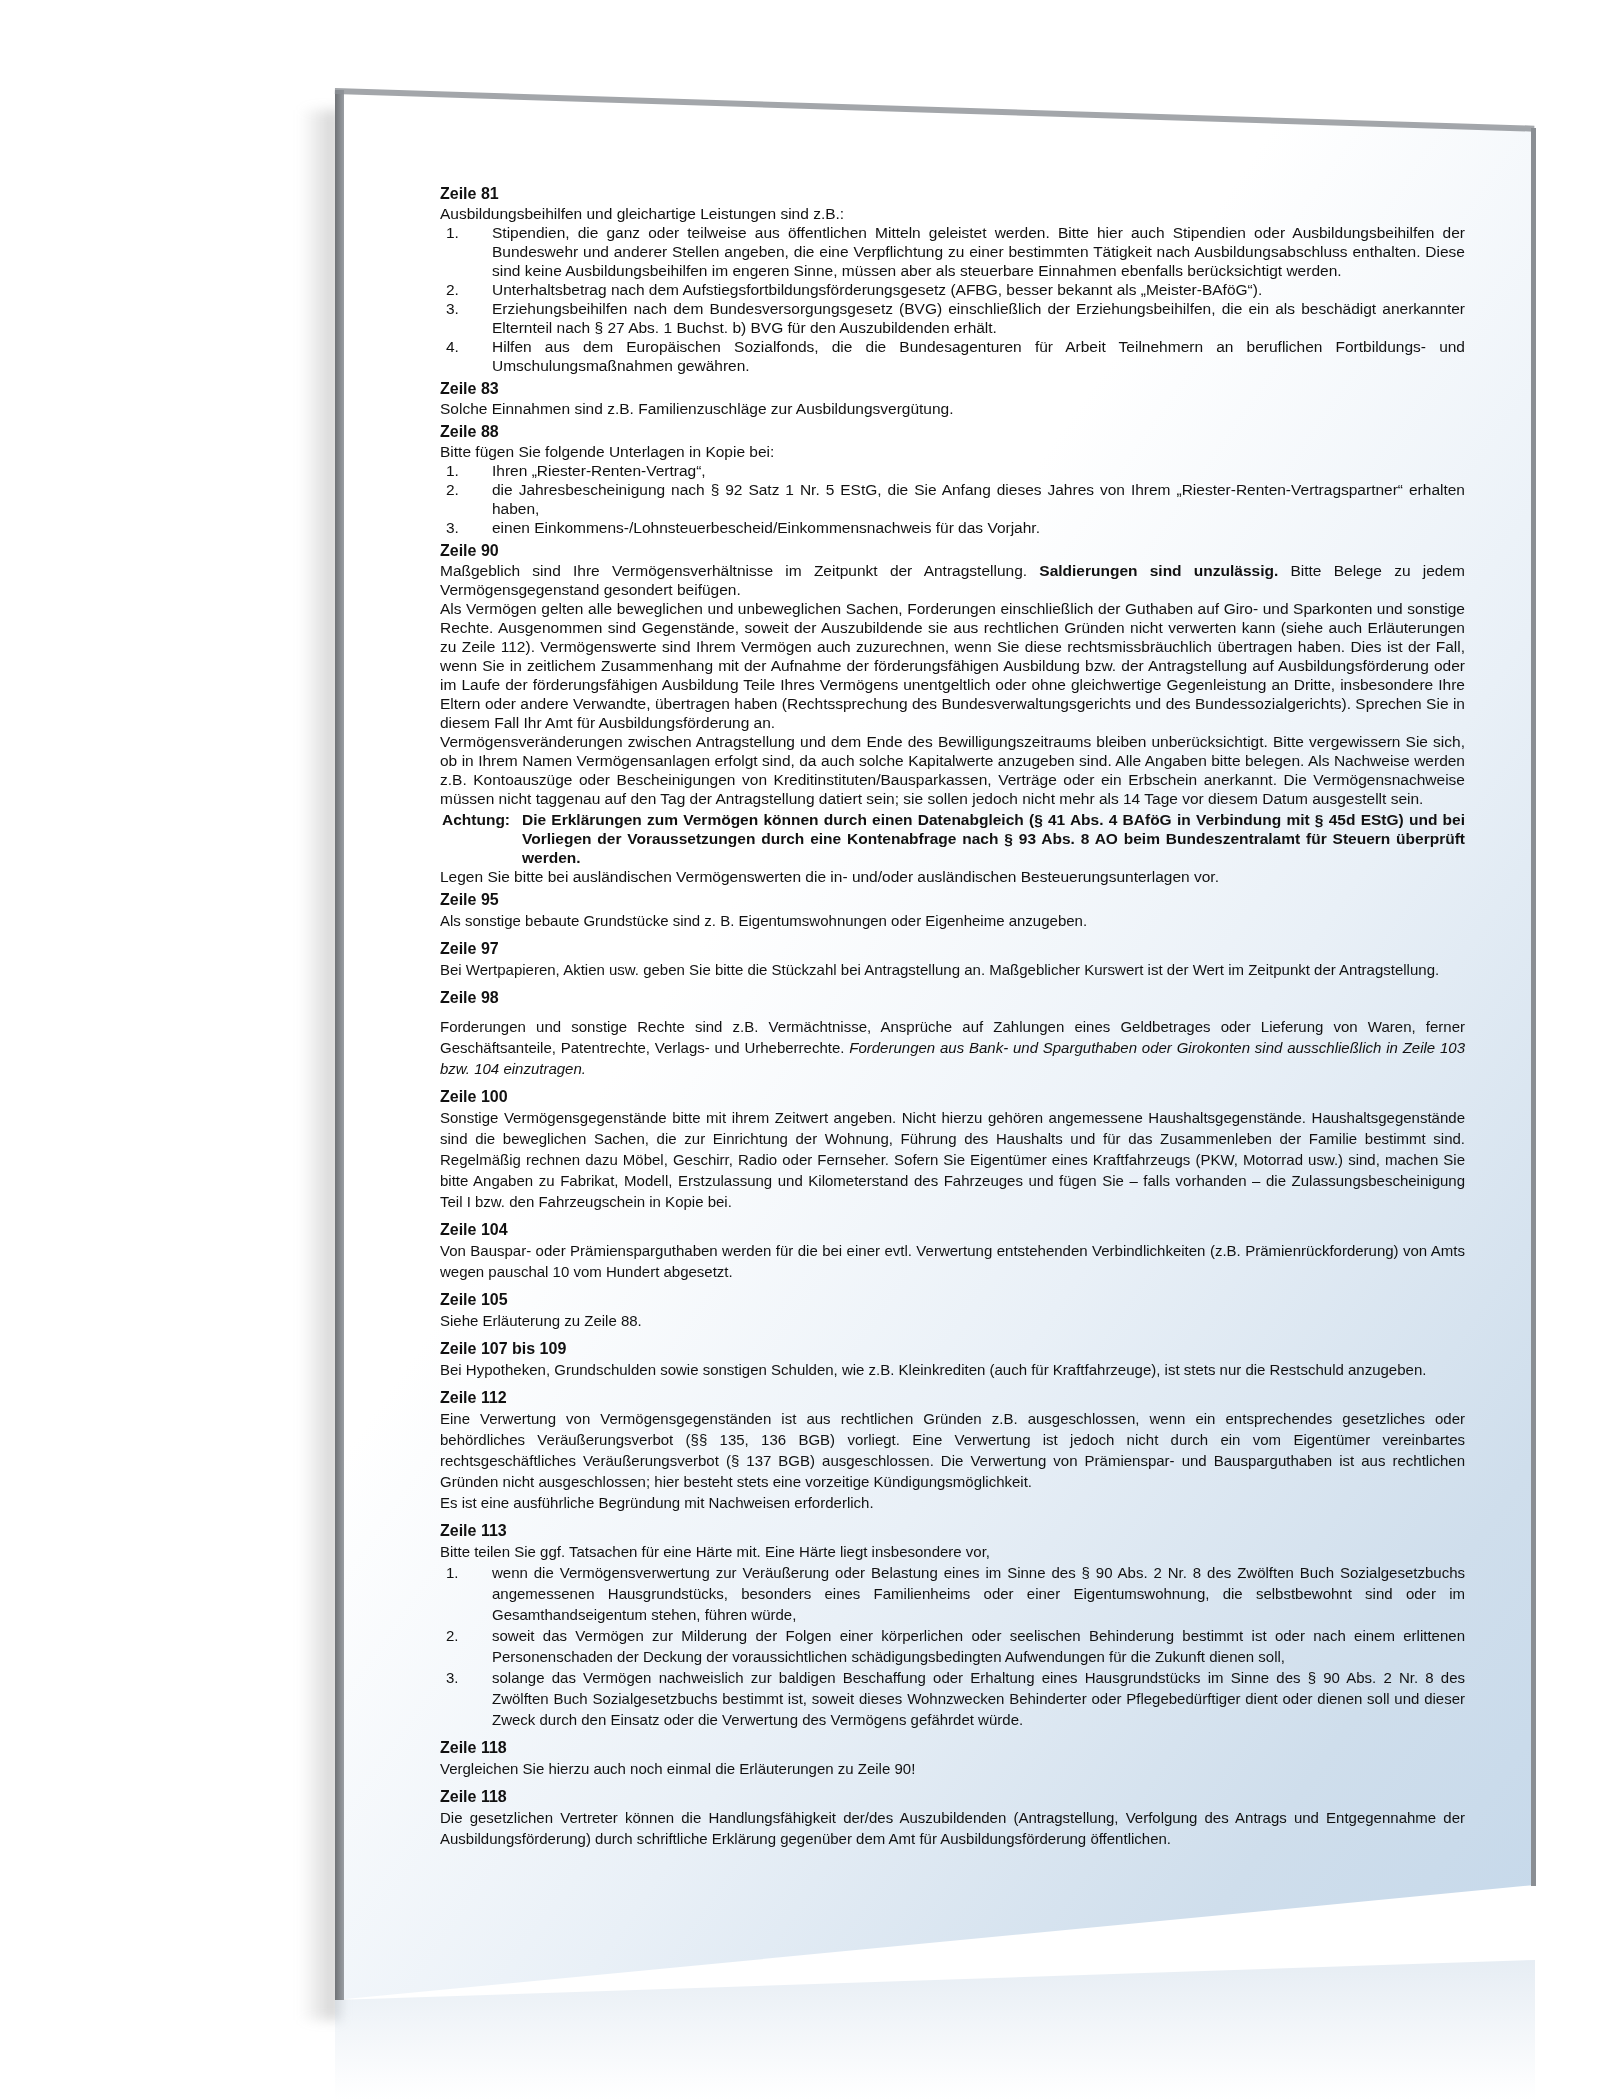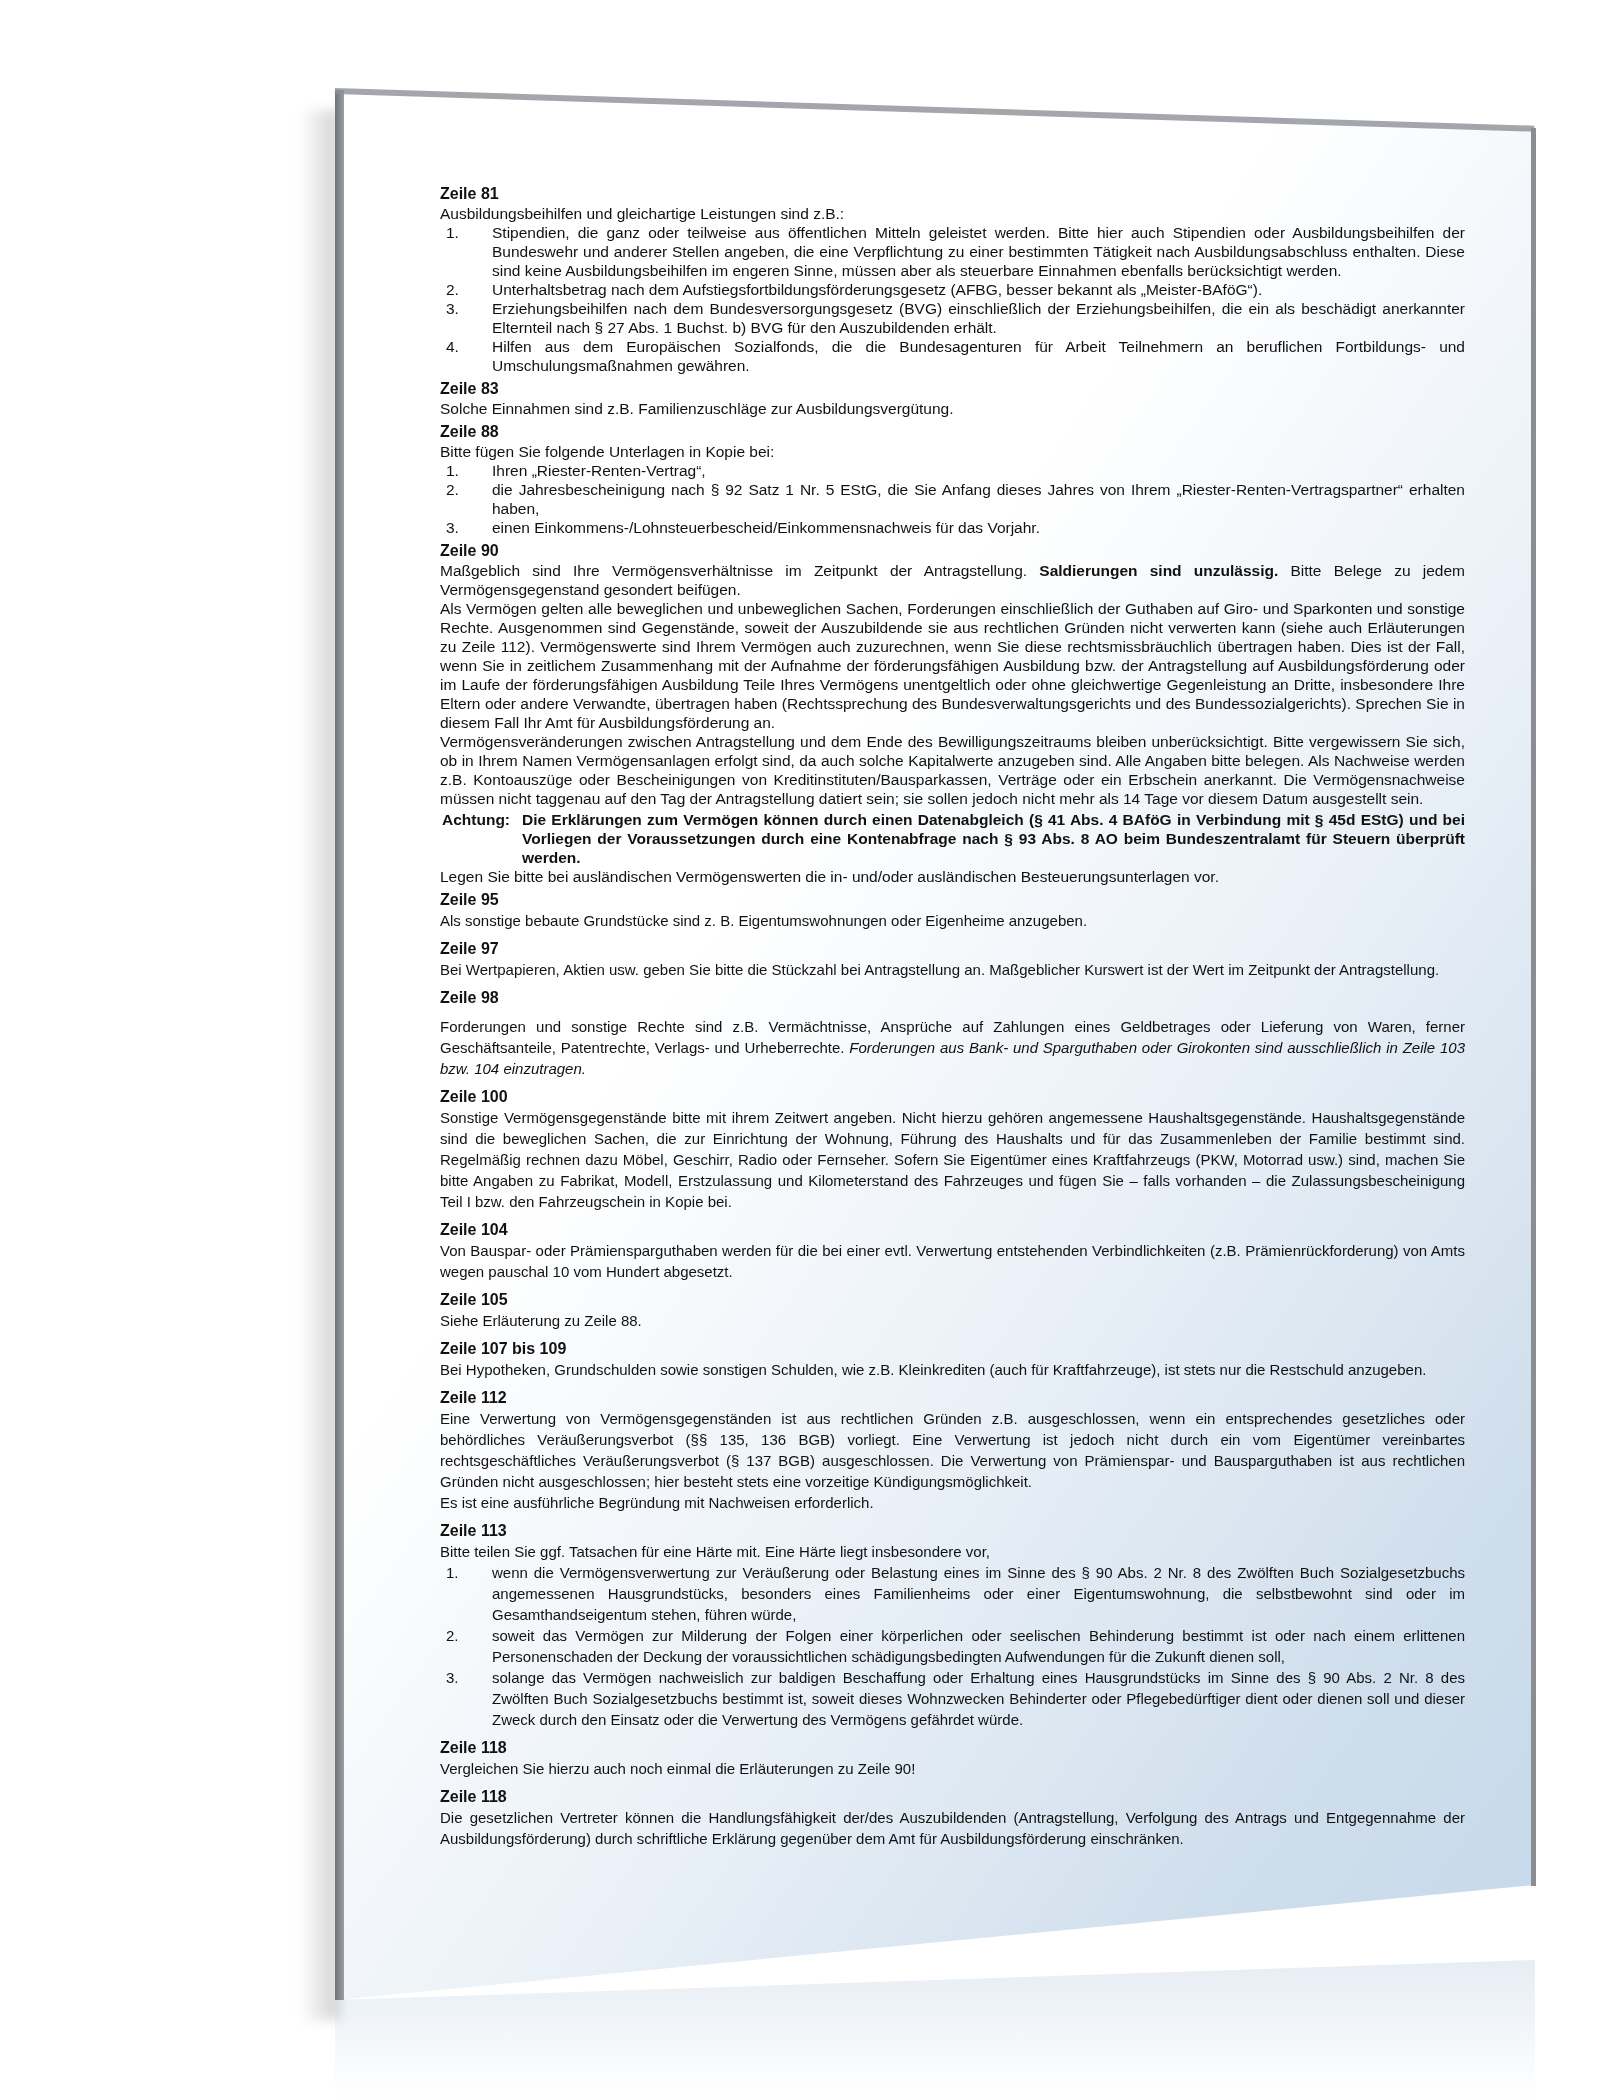--- a/index.html
+++ b/index.html
@@ -149,17 +149,17 @@
           <li><span class="n">2.</span><span>soweit das Vermögen zur Milderung der Folgen einer körperlichen oder seelischen Behinderung bestimmt ist oder nach einem erlittenen Personenschaden der Deckung der voraussichtlichen schädigungsbedingten Aufwendungen für die Zukunft dienen soll,</span></li>
           <li><span class="n">3.</span><span>solange das Vermögen nachweislich zur baldigen Beschaffung oder Erhaltung eines Hausgrundstücks im Sinne des § 90 Abs. 2 Nr. 8 des Zwölften Buch Sozialgesetzbuchs bestimmt ist, soweit dieses Wohnzwecken Behinderter oder Pflegebedürftiger dient oder dienen soll und dieser Zweck durch den Einsatz oder die Verwertung des Vermögens gefährdet würde.</span></li>
         </ol>
       </div>
       <div class="sec">
         <div class="sec-title">Zeile 118</div>
         <div class="p">Vergleichen Sie hierzu auch noch einmal die Erläuterungen zu Zeile 90!</div>
       </div>
       <div class="sec">
         <div class="sec-title">Zeile 118</div>
-        <div class="p">Die gesetzlichen Vertreter können die Handlungsfähigkeit der/des Auszubildenden (Antragstellung, Verfolgung des Antrags und Entgegennahme der Ausbildungsförderung) durch schriftliche Erklärung gegenüber dem Amt für Ausbildungsförderung einschränken.</div>
+        <div class="p">Die gesetzlichen Vertreter können die Handlungsfähigkeit der/des Auszubildenden (Antragstellung, Verfolgung des Antrags und Entgegennahme der Ausbildungsförderung) durch schriftliche Erklärung gegenüber dem Amt für Ausbildungsförderung öffentlichen.</div>
       </div>
     </div>
   </div>
 </div>
 
 </body></html>

